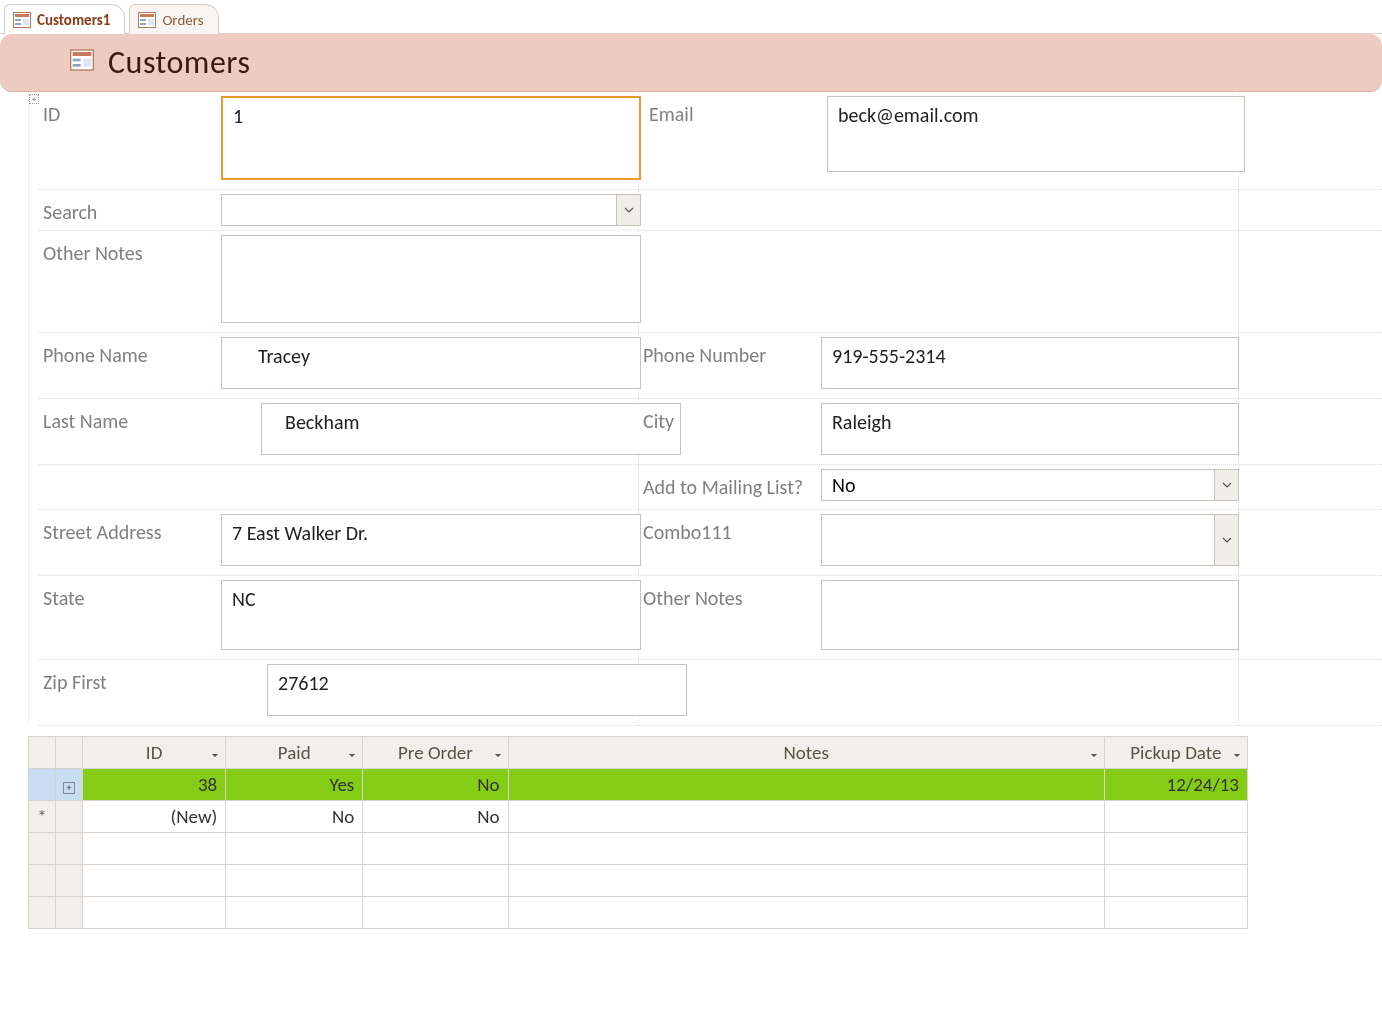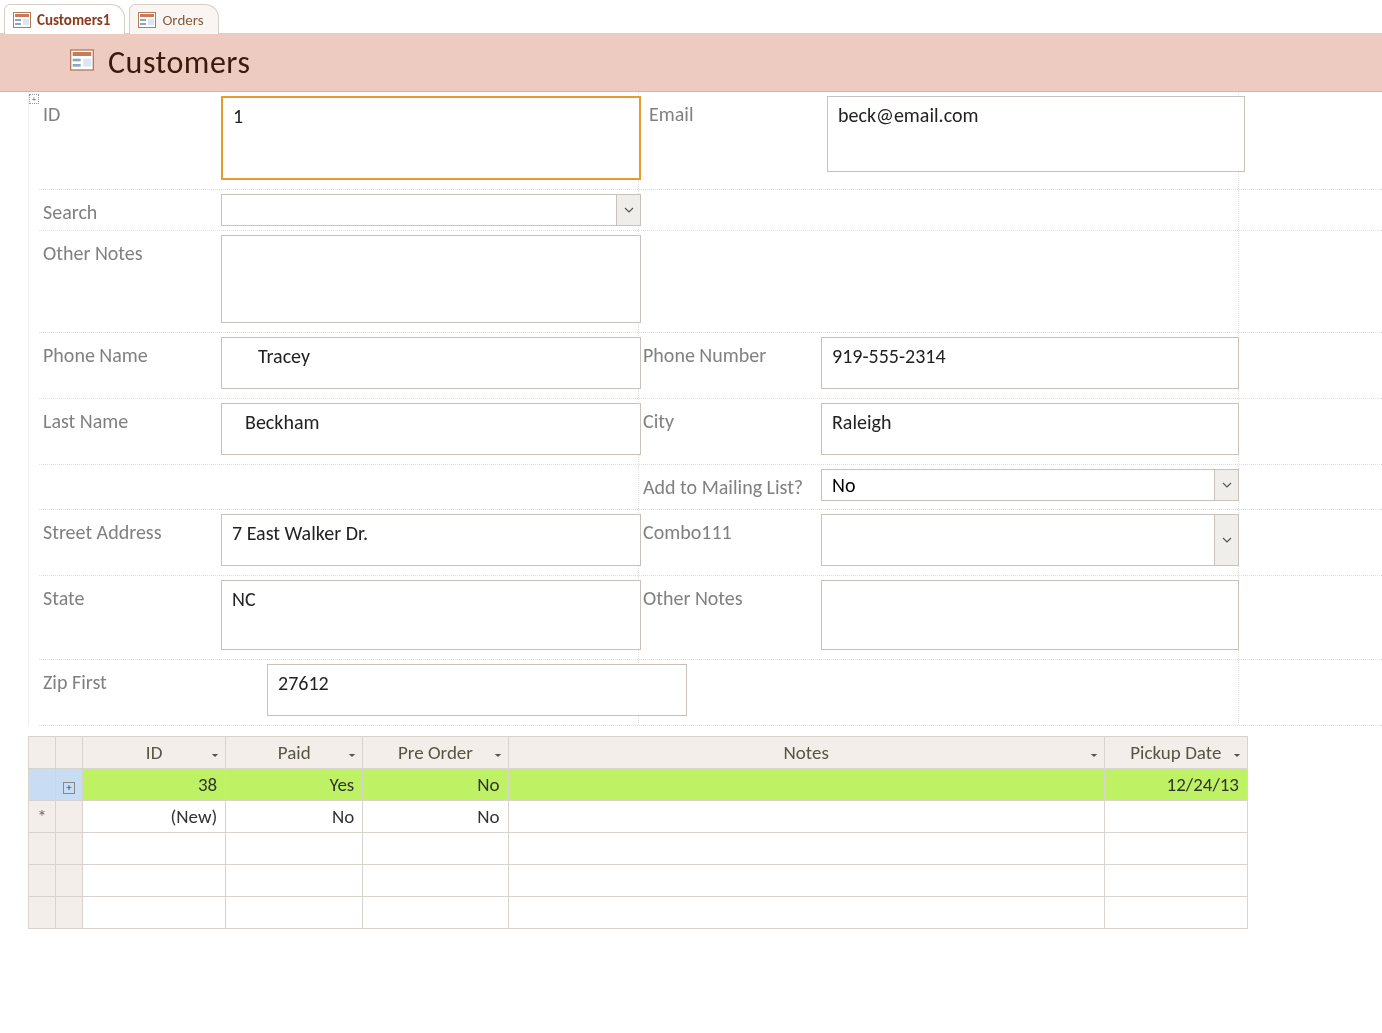--- a/index.html
+++ b/index.html
@@ -53,20 +53,21 @@
   }
 
   
   .form-header {
     height: 58px;
     background: #eecbc0;
     display: flex;
     align-items: center;
     padding-left: 70px;
     border-bottom: 1px solid #e0b0a0;
+    border-radius: 12px;
   }
   .form-header .header-icon {
     margin-right: 14px;
   }
   .form-header .title {
     font-size: 32px;
     font-weight: 400;
     color: #3a1a0a;
     letter-spacing: 0.5px;
   }
@@ -183,21 +184,21 @@
     background: #f3eee9;
     text-align: center;
     color: #666;
   }
   .ds-table .expcol {
     width: 26px;
     background: #f3eee9;
     text-align: center;
   }
   .ds-table td.data { padding: 0 8px; }
-  .ds-table tr.selected td.data { background: #bef264; }
+  .ds-table tr.selected td.data { background: #84cc16; }
   .ds-table tr.selected .rowsel { background: #c8ddf4; }
   .ds-table tr.selected .expcol { background: #c8ddf4; }
   .expbox {
     width: 12px; height: 12px;
     border: 1px solid #888;
     display: inline-flex; align-items: center; justify-content: center;
     font-size: 11px; line-height: 10px;
   }
   .right { text-align: right; }
 
@@ -307,21 +308,21 @@
       </div>
       <div class="cell" style="width:600px;">
         <div class="label">Phone Number</div>
         <div class="field">
           <textarea class="text" style="width: 418px; height: 52px;">919-555-2314</textarea>
         </div>
       </div>
     </div>
 
     <div class="row">
-      <div class="cell" style="width:600px;">
+      <div class="cell" style="width:600px;gap:40px;">
         <div class="label">Last Name</div>
         <div class="field">
           <textarea class="text" style="width: 420px; height: 52px; padding-left: 23px;">Beckham</textarea>
         </div>
       </div>
       <div class="cell" style="width:600px;">
         <div class="label">City</div>
         <div class="field">
           <textarea class="text" style="width: 418px; height: 52px;">Raleigh</textarea>
         </div>

